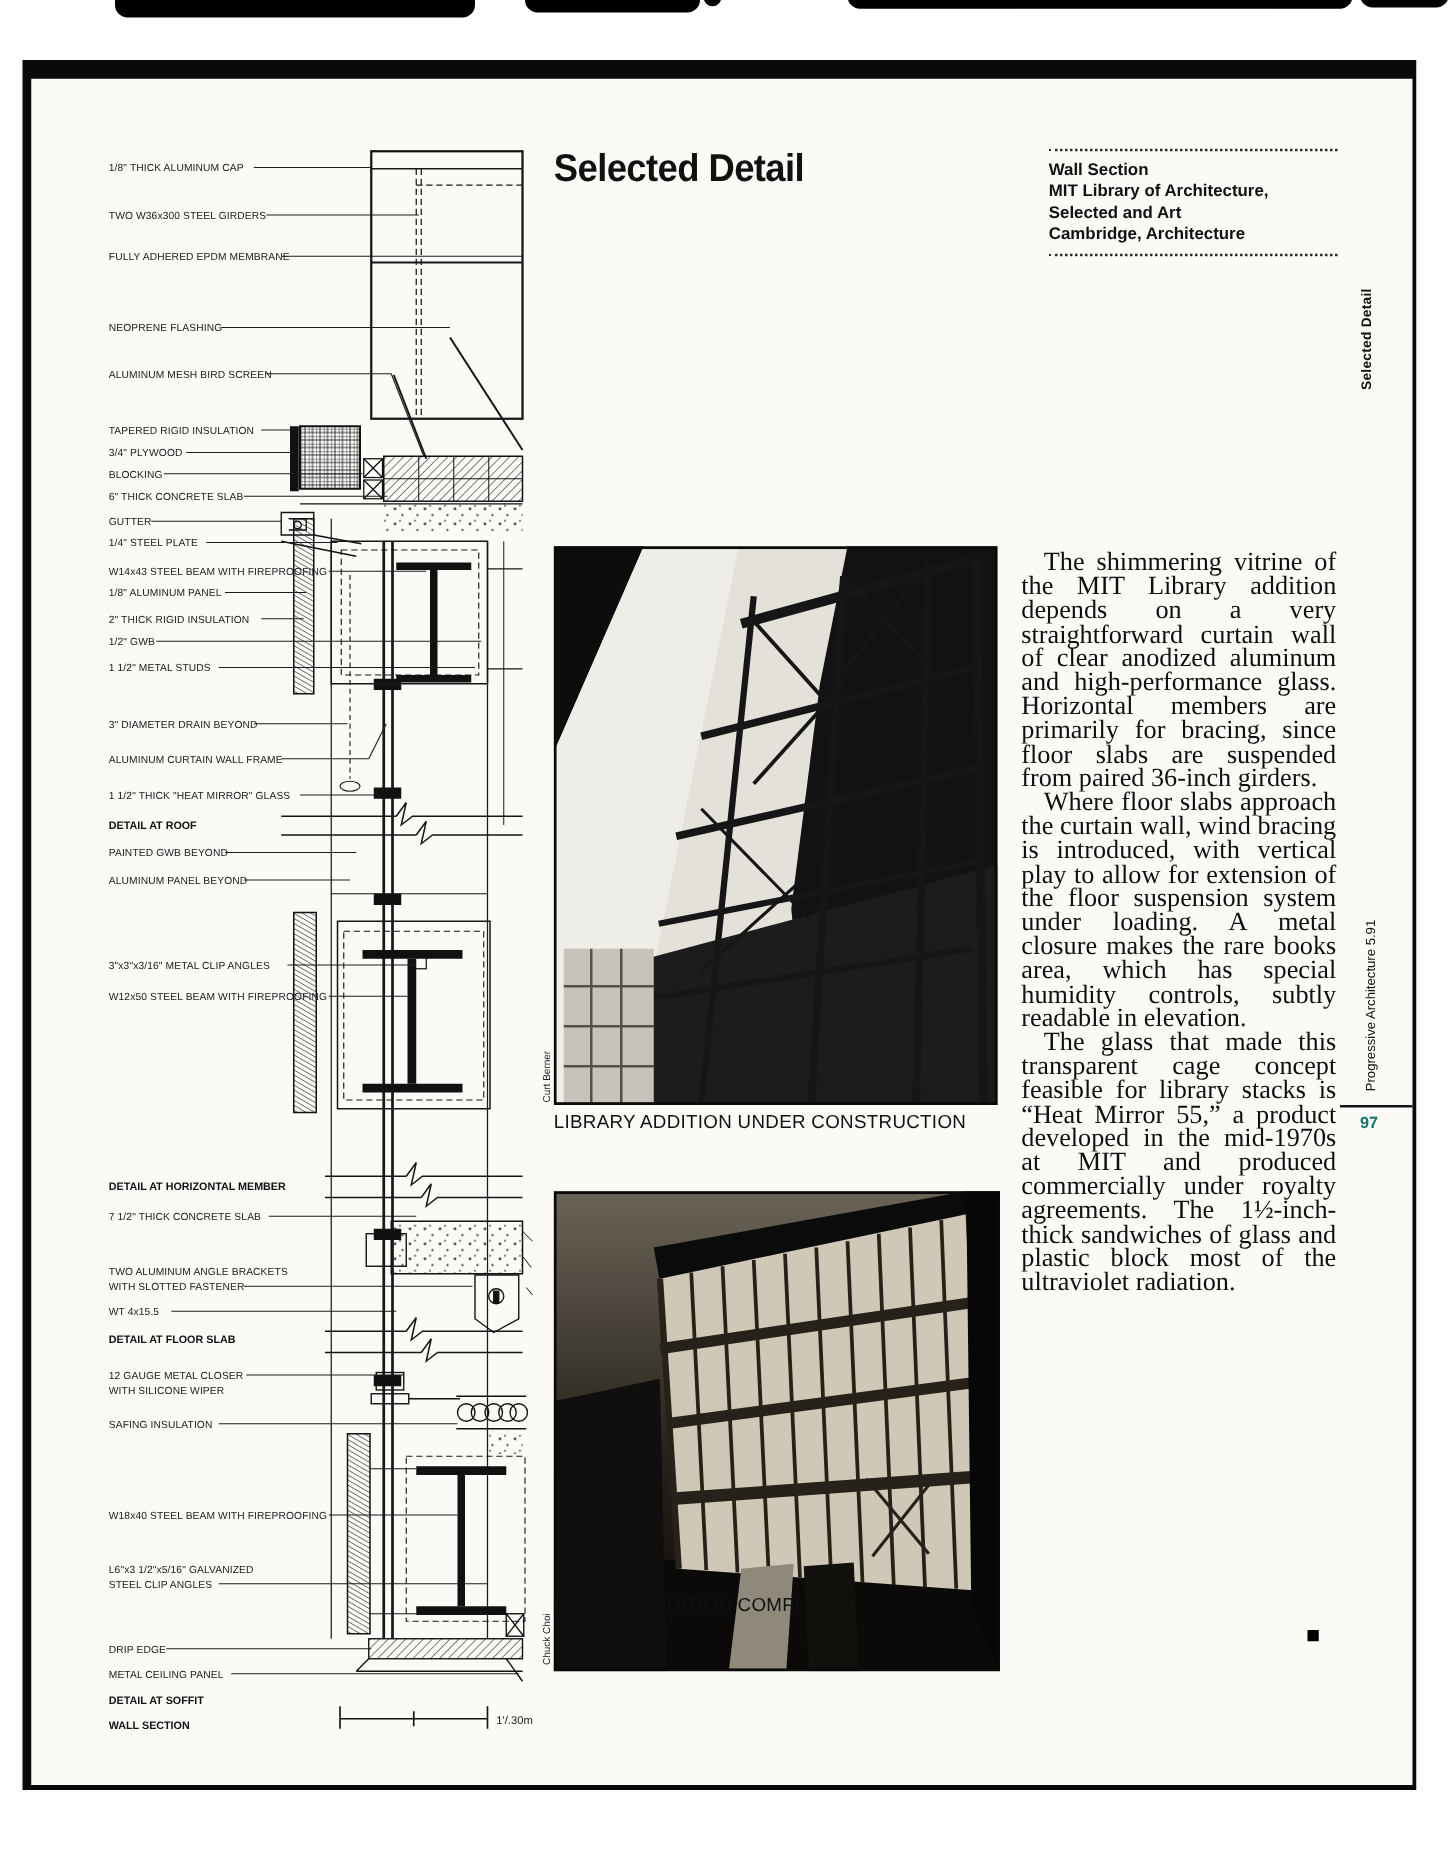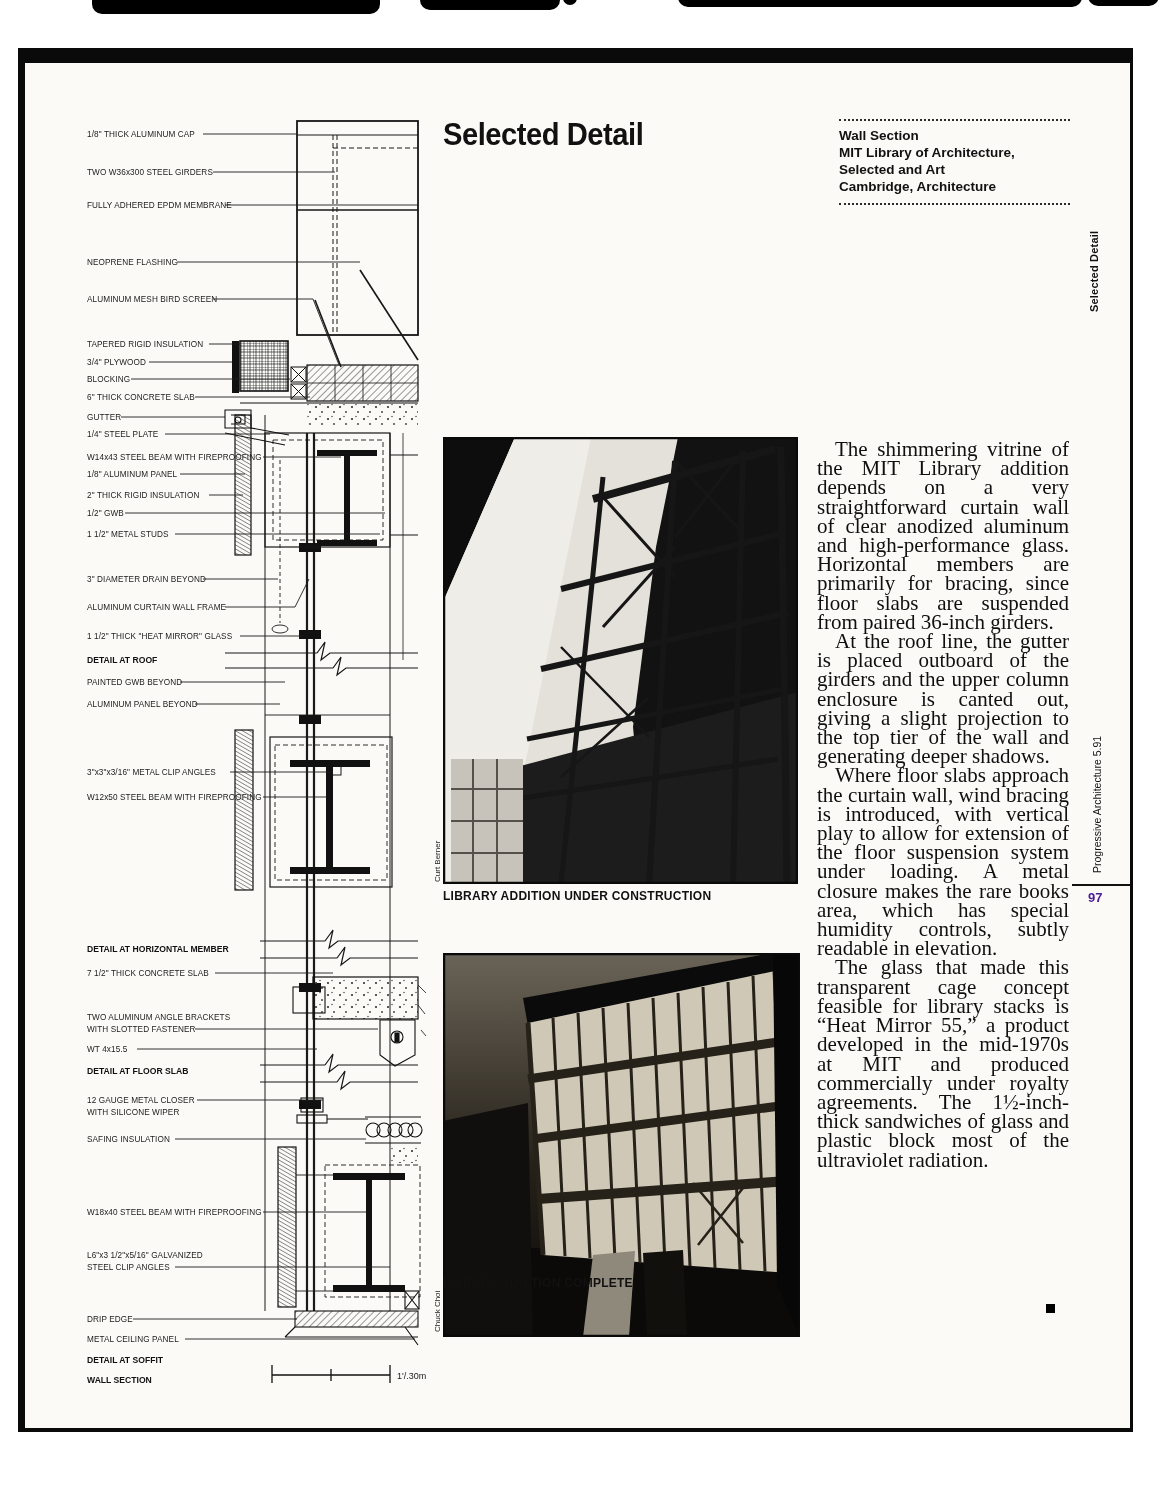--- a/index.html
+++ b/index.html
@@ -11,26 +11,26 @@
       box-sizing:border-box;background:#fbfaf7;
       border-style:solid;border-color:#0a0a0a;border-width:15px 3px 4px 7px;}
   .title{font-weight:bold;font-size:31px;letter-spacing:-0.5px;transform:scaleX(.94);
       transform-origin:left top;white-space:nowrap;color:#111;}
   .proj{width:231px;}
   .dotted{border-top:2px dotted #2b2b2b;height:0;margin:4px 0 6px 0;}
   .proj .line{font-weight:bold;font-size:13.5px;line-height:17px;color:#111;}
   .article{width:252px;font-family:"Liberation Serif",serif;font-size:21px;
       line-height:19.2px;text-align:justify;color:#0f0f0f;}
   .article p{margin:0;text-indent:18px;}
-  .caption{font-weight:bold;font-size:12px;letter-spacing:.25px;color:#111;white-space:nowrap;}
+  .caption{font-weight:normal;font-size:15px;letter-spacing:.25px;color:#111;white-space:nowrap;}
   .vtext{position:absolute;transform:rotate(-90deg);transform-origin:0 0;white-space:nowrap;color:#111;}
   .tabname{font-weight:bold;font-size:11px;letter-spacing:.2px;}
   .magname{font-size:10.5px;}
   .credit{font-size:8px;color:#222;}
-  .pagenum{font-weight:bold;font-size:13px;color:#4c1d95;}
+  .pagenum{font-weight:bold;font-size:13px;color:#0f766e;}
   .rule{position:absolute;background:#111;}
   .endsq{position:absolute;width:9px;height:9px;background:#000;}
   svg text.lbl{font-family:"Liberation Sans",sans-serif;font-size:8.2px;fill:#1b1b1b;letter-spacing:.1px;}
   svg text.lblb{font-family:"Liberation Sans",sans-serif;font-size:8.6px;font-weight:bold;fill:#111;}
   svg text.scl{font-family:"Liberation Sans",sans-serif;font-size:9px;fill:#1b1b1b;}
 </style>
 </head>
 <body>
 
 <div id="canvas">
@@ -347,21 +347,20 @@
     <polygon points="0,168 85,150 90,384 0,384" fill="#100f0d"></polygon>
     <polygon points="150,302 192,298 186,384 140,384" fill="#8f897c"></polygon>
     <polygon points="200,300 240,297 244,384 204,384" fill="#12100d"></polygon>
     <rect x="1" y="1" width="355" height="382" fill="none" stroke="#0a0a0a" stroke-width="2.5"></rect>
   </svg>
   <div class="abs caption" style="left:443px;top:1276px;">LIBRARY ADDITION COMPLETE</div>
   <div class="vtext credit" style="left:433px;top:1332px;">Chuck Choi</div>
 
   <div class="abs article" style="left:817px;top:440px;">
     <p>The shimmering vitrine of the MIT Library addition depends on a very straightforward curtain wall of clear anodized aluminum and high-performance glass. Horizontal members are primarily for bracing, since floor slabs are suspended from paired 36-inch girders.</p>
-    <p>At the roof line, the gutter is placed outboard of the girders and the upper column enclosure is canted out, giving a slight projection to the top tier of the wall and generating deeper shadows.</p>
     <p>Where floor slabs approach the curtain wall, wind bracing is introduced, with vertical play to allow for extension of the floor suspension system under loading. A metal closure makes the rare books area, which has special humidity controls, subtly readable in elevation.</p>
     <p>The glass that made this transparent cage concept feasible for library stacks is “Heat Mirror 55,” a product developed in the mid-1970s at MIT and produced commercially under royalty agreements. The 1½-inch-thick sandwiches of glass and plastic block most of the ultraviolet radiation.</p>
   </div>
   <div class="endsq" style="left:1046px;top:1304px;"></div>
 
   <div class="vtext tabname" style="left:1088px;top:312px;">Selected Detail</div>
   <div class="vtext magname" style="left:1091px;top:873px;">Progressive Architecture 5.91</div>
   <div class="rule" style="left:1072px;top:884px;width:58px;height:2px;"></div>
   <div class="abs pagenum" style="left:1088px;top:890px;">97</div>
 

